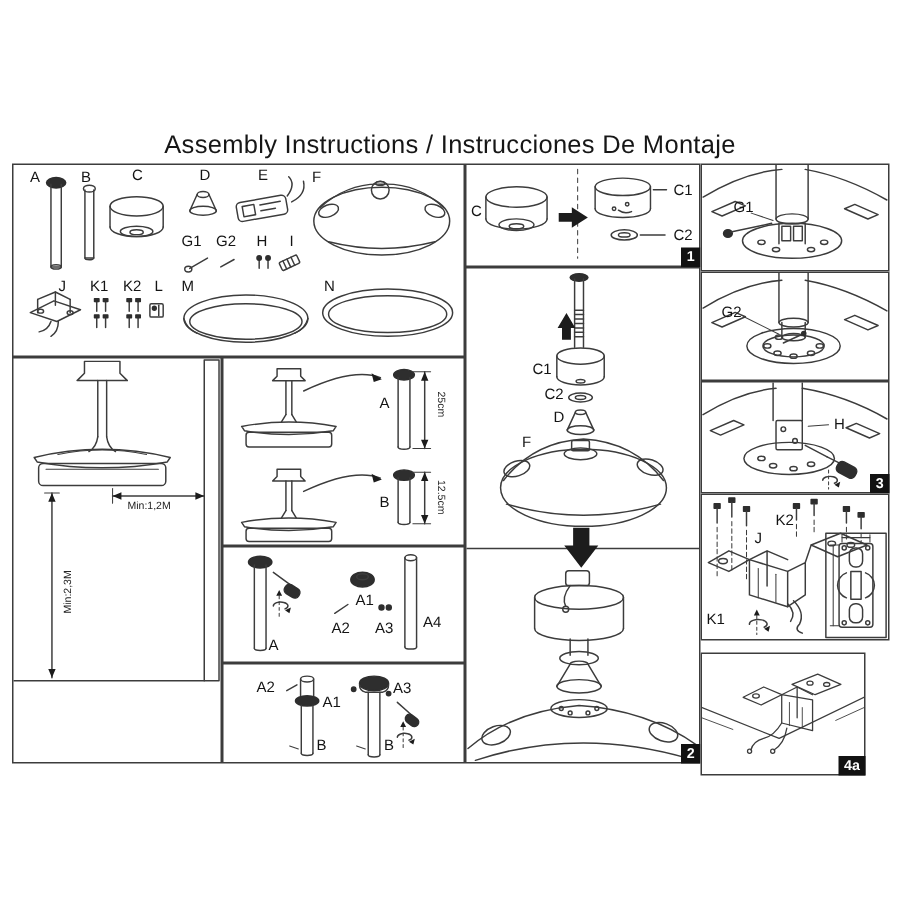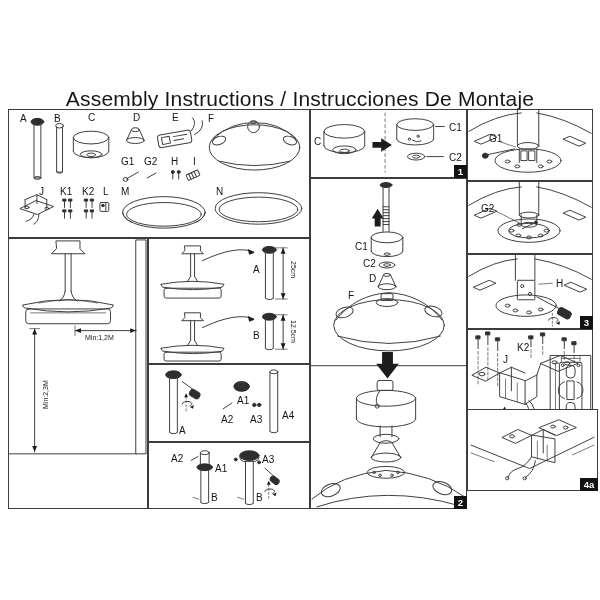--- a/index.html
+++ b/index.html
@@ -1,19 +1,19 @@
 <!DOCTYPE html>
 <html><head>
 <meta charset="utf-8">
 <style>
   html,body { margin:0; padding:0; background:#fff; }
   .page { position:relative; width:600px; height:600px; background:#fff;
           font-family:"Liberation Sans", sans-serif; color:#1a1a1a; overflow:hidden; }
   .title { position:absolute; top:87px; left:0; width:600px; text-align:center;
-           font-size:21px; letter-spacing:.2px; color:#161616; }
+           font-size:17px; letter-spacing:.2px; color:#161616; }
   .fig { position:absolute; left:8px; top:109px; width:585px; height:400px; }
   .panel { position:absolute; border:1px solid #3c3c3c; box-sizing:border-box; background:#fff; }
   .panel svg { position:absolute; left:0; top:0; width:100%; height:100%; display:block; }
   svg line, svg path, svg ellipse, svg circle, svg rect, svg polyline {
       stroke:#3c3c3c; fill:none; stroke-width:1; stroke-linecap:round; stroke-linejoin:round; }
   svg .dark { fill:#2e2e2e; stroke:#2e2e2e; }
   svg .fill { fill:#1c1c1c; stroke:none; }
   svg .thin { stroke-width:.7; }
   .lbl { position:absolute; font-size:10px; line-height:1; white-space:nowrap; color:#141414; }
   .dim { font-size:7px; color:#222; }
@@ -400,21 +400,21 @@
           <line x1="95" y1="29" x2="114" y2="29" class="thin"></line>
             <line x1="95" y1="27" x2="95" y2="32" class="thin"></line>
             <line x1="114" y1="27" x2="114" y2="32" class="thin"></line>
         </g>
       </svg>
       <span class="lbl" style="left:49px;top:13px">K2</span>
       <span class="lbl" style="left:35px;top:25px">J</span>
       <span class="lbl" style="left:3px;top:79px">K1</span>
     </div>
 
-    <div class="panel" style="left:459px;top:300px;width:131px;height:82px">
+    <div class="panel" style="left:459px;top:326px;width:110px;height:82px">
       <svg viewBox="0 0 126 82">
         <path d="M0 36 L60 60 L126 28"></path>
         <path d="M0 44 L24 53 M126 36 L104 46" class="thin"></path>
         <g>
           <path d="M32 28 L48 20 L62 26 L46 34 Z"></path>
             <ellipse cx="42" cy="27" rx="2.6" ry="1.6"></ellipse>
           <path d="M70 18 L90 10 L108 18 L88 26 Z"></path>
             <ellipse cx="84" cy="17" rx="2.4" ry="1.5"></ellipse>
             <ellipse cx="97" cy="18" rx="2.4" ry="1.5"></ellipse>
           <path d="M62 26 V48 L86 54 V30 Z"></path>

